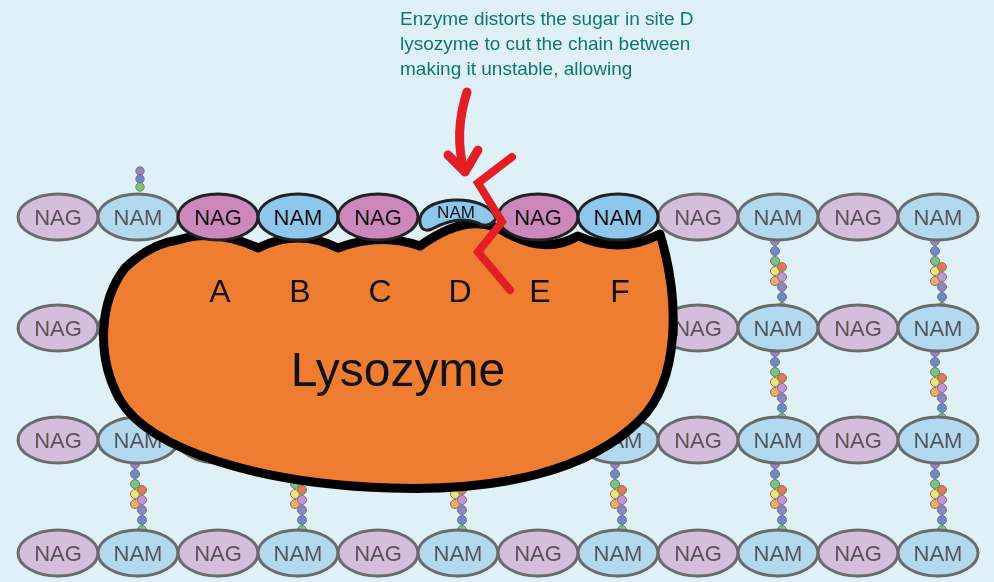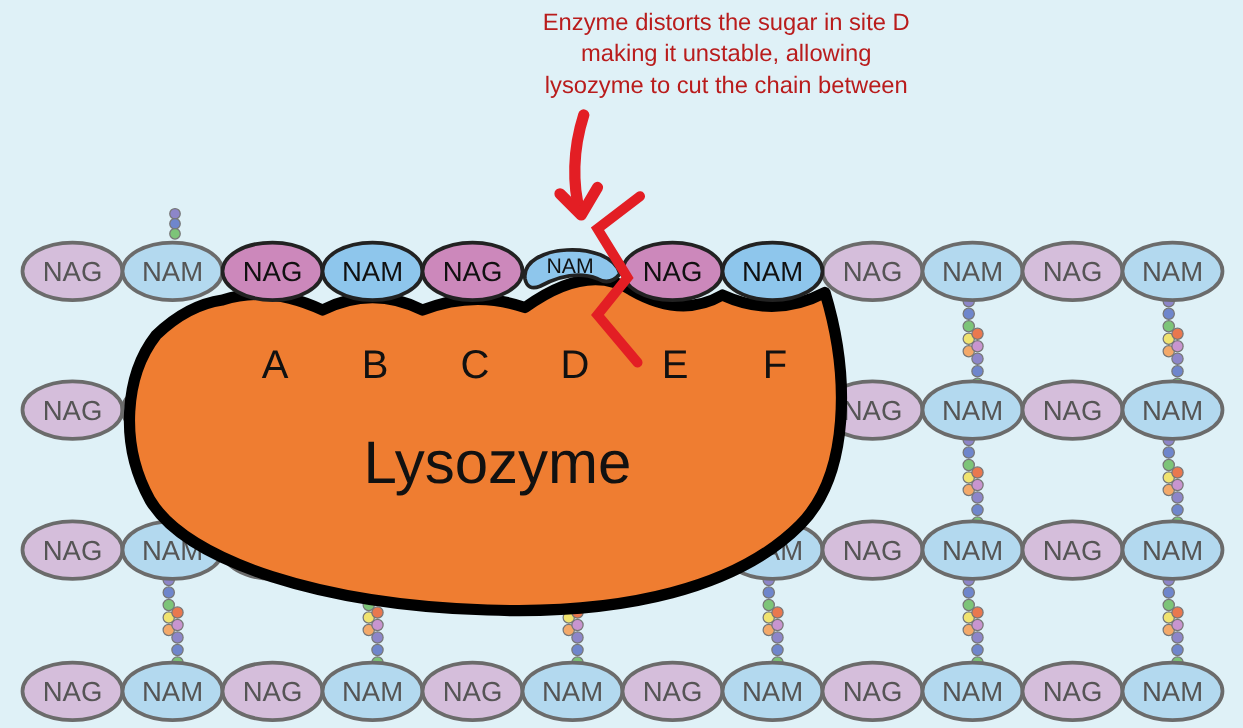--- a/index.html
+++ b/index.html
@@ -1,20 +1,20 @@
 <!DOCTYPE html>
 <html><head>
 <meta charset="utf-8">
 <style>
   html, body { margin:0; padding:0; }
   body { width:994px; height:582px; background:#dff1f7; overflow:hidden; position:relative;
          font-family:"Liberation Sans", "DejaVu Sans", sans-serif; }
   #stage { position:absolute; left:0; top:0; }
-  .caption { position:absolute; left:400px; top:6px; width:362px; text-align:center;
-             font-size:19px; line-height:25px; color:#b91c1c; }
+  .caption { position:absolute; left:400px; top:6px; width:362px; 
+             font-size:19px; line-height:25px; color:#0f766e; }
   .caption div { white-space:nowrap; }
   svg text { font-family:"Liberation Sans", "DejaVu Sans", sans-serif; }
 </style>
 </head>
 <body>
 
 <svg id="stage" width="994" height="582" viewBox="0 0 994 582">
   <g id="crosslinks">
       <g>
         <circle cx="775" cy="241" r="4.5" fill="#8d86c9" stroke="#777" stroke-width="1"></circle>
@@ -362,15 +362,15 @@
   <text x="398" y="386" font-size="48" text-anchor="middle" fill="#111">Lysozyme</text>
 
   <path d="M467,92 C458,120 458,148 464,170" fill="none" stroke="#e31e24" stroke-width="9" stroke-linecap="round"></path>
   <path d="M448,155 L465,172 L478,150" fill="none" stroke="#e31e24" stroke-width="9" stroke-linecap="round" stroke-linejoin="round"></path>
 
   <polyline points="512,157 478,183 502,222 478,252 510,290" fill="none" stroke="#e31e24" stroke-width="8" stroke-linecap="round" stroke-linejoin="miter"></polyline>
 </svg>
 
 <div class="caption">
   <div>Enzyme distorts the sugar in site D</div>
+  <div>lysozyme to cut the chain between</div>
   <div>making it unstable, allowing</div>
-  <div>lysozyme to cut the chain between</div>
 </div>
 
 </body></html>

